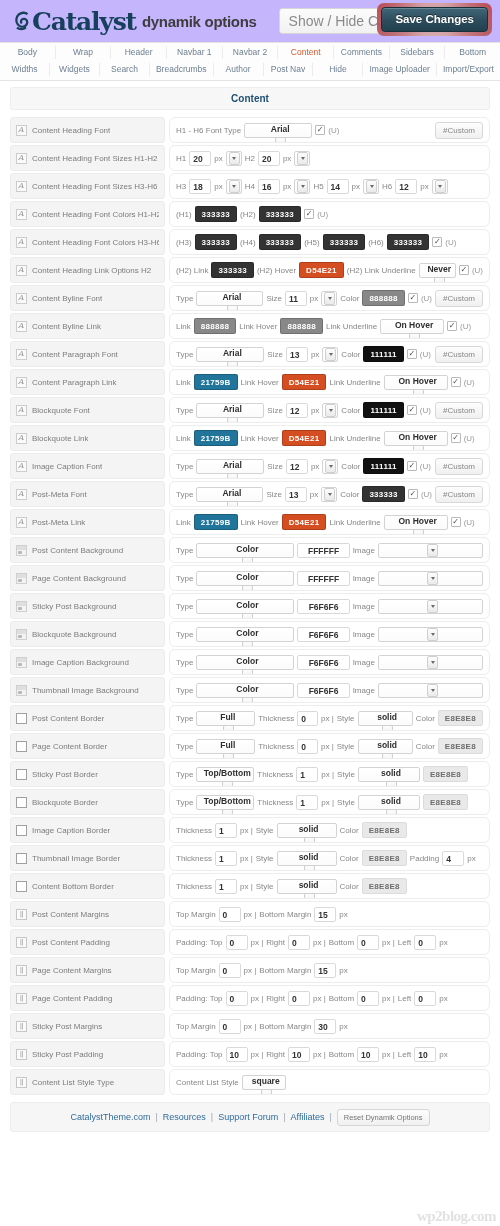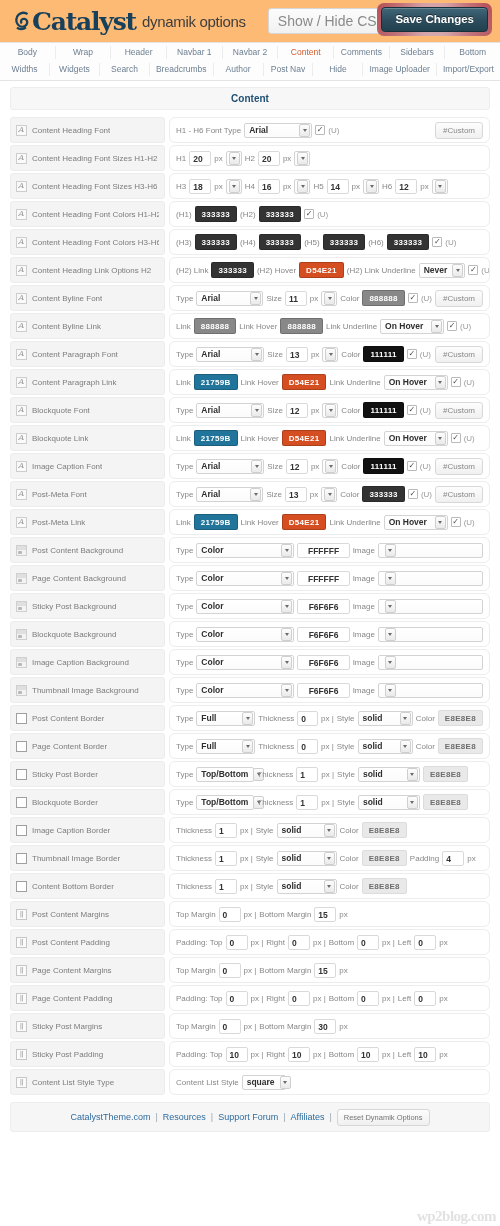--- a/index.html
+++ b/index.html
@@ -12,21 +12,21 @@
     font-family: "Liberation Sans", sans-serif;
     font-size: 9px;
     color: #444;
     overflow: hidden;
     position: relative;
   }
 
   
   #app-header {
     height: 42px;
-    background: #fdba74;
+    background: #c4b5fd;
     display: flex;
     align-items: center;
     padding: 0 8px 0 14px;
     position: relative;
   }
   .logo-mark {
     font-family: "DejaVu Serif", serif;
     font-size: 25px;
     font-weight: bold;
     color: #17405c;
@@ -38,21 +38,21 @@
   .logo-swirl {
     display: inline-block;
     width: 17px; height: 20px;
     margin-right: 1px;
     position: relative;
   }
   .logo-swirl svg { display:block; }
   .logo-sub {
     font-family: "Liberation Sans", sans-serif;
     font-size: 15px;
-    font-weight: normal;
+    font-weight: bold;
     color: #3d3d3d;
     letter-spacing: -0.3px;
     margin-left: 6px;
     align-self: center;
   }
   #css-builder-toggle {
     margin-left: 22px;
     font-size: 14px;
     color: #8a8a8a;
     background: linear-gradient(#fcfcfc,#f1f1f1);
@@ -231,20 +231,21 @@
 
   .sel {
     display: inline-flex;
     align-items: center;
     border: 1px solid #d3d3d3;
     border-radius: 2px;
     background: linear-gradient(#ffffff,#fbfbfb);
     height: 15px;
     padding-left: 4px;
     gap: 3px;
+    flex-direction: column;
   }
   .sel .sel-val {
     font-size: 8.5px;
     font-weight: bold;
     color: #2f2f2f;
     white-space: nowrap;
     flex: 1;
   }
   .sel .arrow {
     width: 11px;

